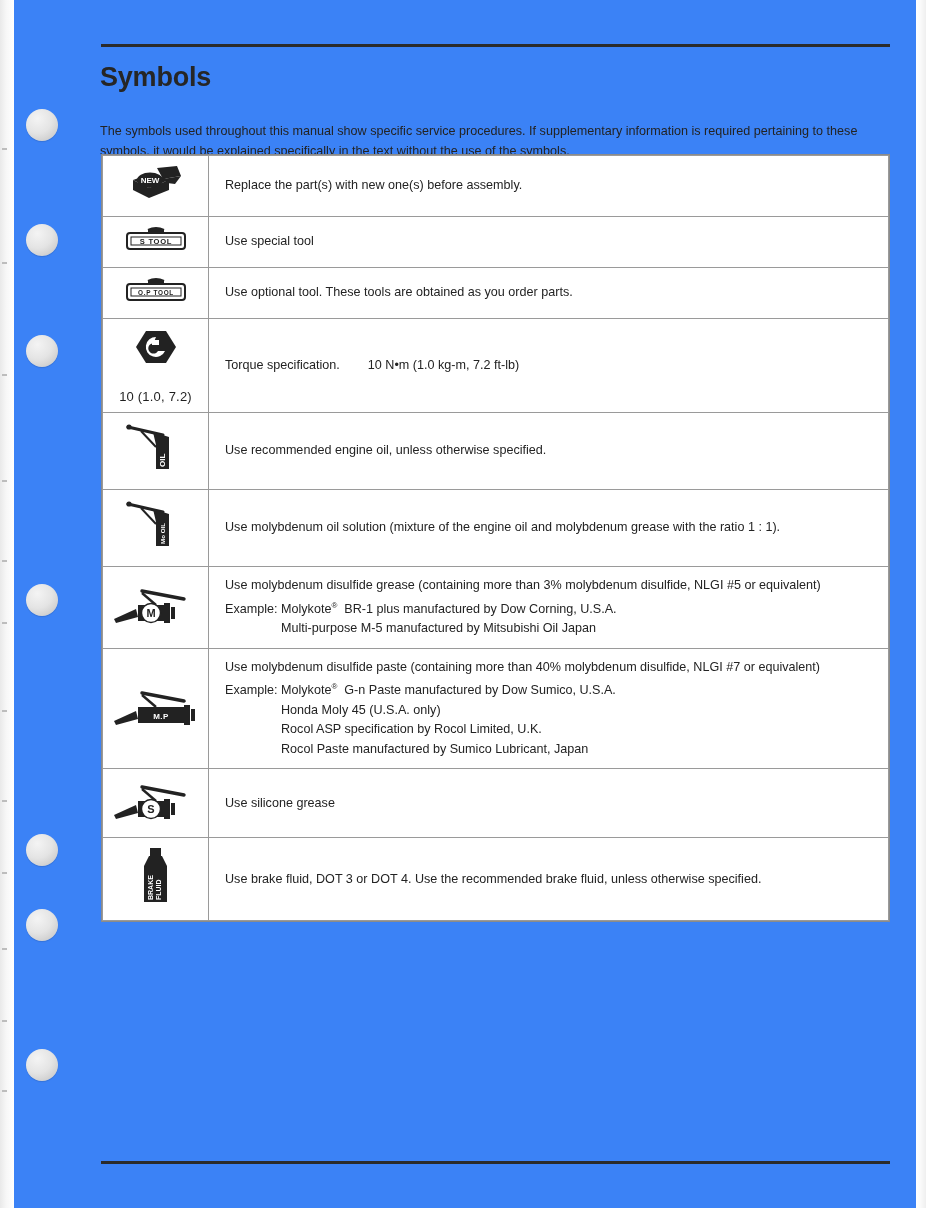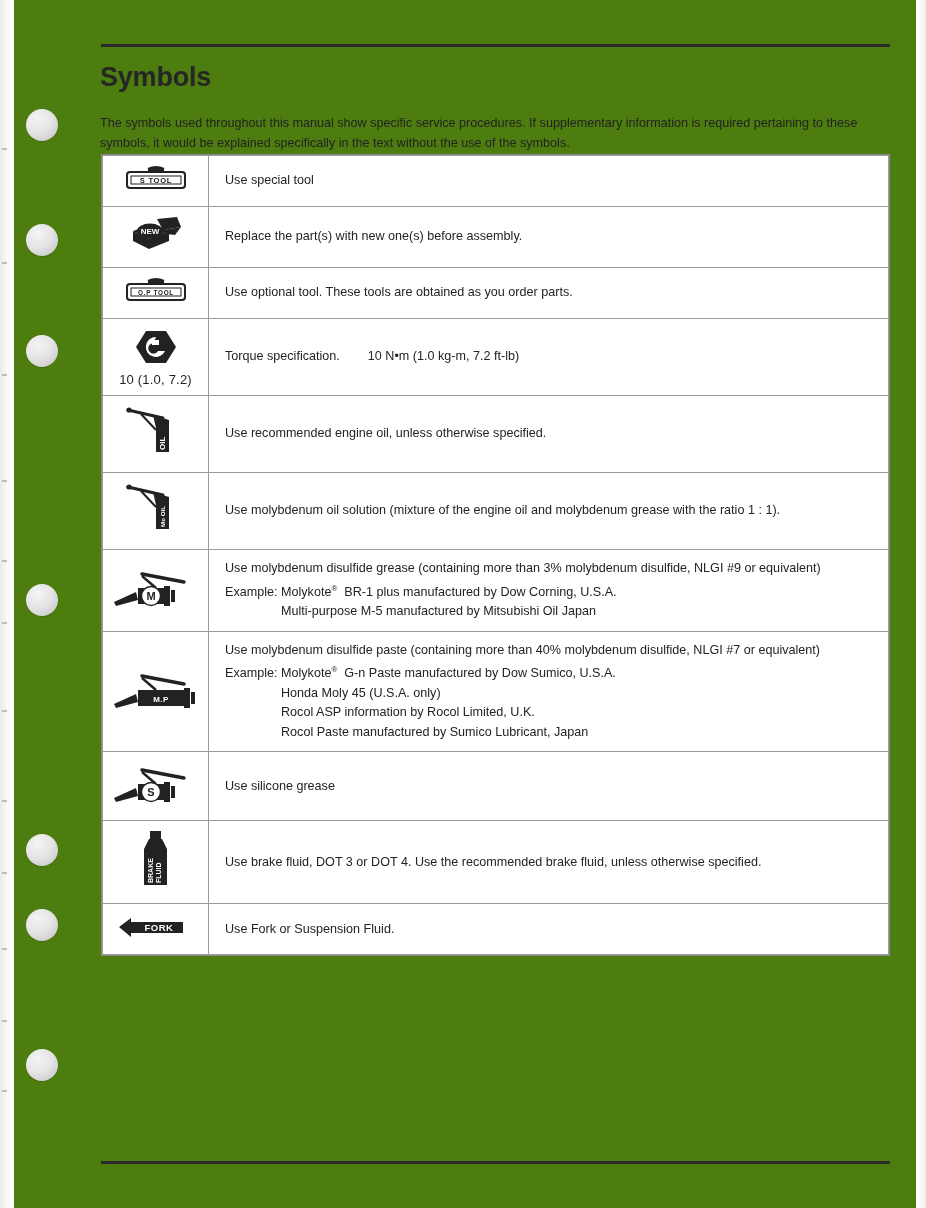--- a/index.html
+++ b/index.html
@@ -13,21 +13,21 @@
     position: relative;
     font-family: "Liberation Sans", sans-serif;
     color: #1a1a1a;
     overflow: hidden;
   }
 
   
   .page {
     position: absolute;
     inset: 0;
-    background: #4d7c0f;
+    background: #3b82f6;
   }
   .paper-edge-left {
     position: absolute;
     left: 0; top: 0; bottom: 0;
     width: 14px;
     background: linear-gradient(to right, #e9e9e9 0%, #f7f7f7 45%, #ffffff 100%);
   }
   .paper-edge-right {
     position: absolute;
     right: 0; top: 0; bottom: 0;
@@ -73,21 +73,21 @@
     font-weight: bold;
     letter-spacing: -0.2px;
     color: #262626;
     font-family: "Liberation Sans", sans-serif;
   }
 
   
   .intro {
     position: absolute;
     left: 100px;
-    top: 113px;
+    top: 121px;
     width: 792px;
     font-size: 12.6px;
     line-height: 20px;
     color: #232323;
     text-align: left;
   }
 
   
   .symbol-table {
     position: absolute;
@@ -122,21 +122,21 @@
   }
   .desc-line { white-space: pre-wrap; }
   .indent-1 { padding-left: 56px; }
 
   
   .ico { display: inline-block; line-height: 0; }
   .torque-label {
     display: block;
     font-size: 13px;
     color: #1f1f1f;
-    margin-top: 1px;
+    margin-top: 18px;
     letter-spacing: 0.2px;
     line-height: 15px;
   }
   .sup-r { font-size: 8px; vertical-align: super; }
 </style>
 </head>
 <body>
 
 <div class="page">
 
@@ -171,43 +171,43 @@
   <div class="rule rule-bottom"></div>
 
   <div class="page-title">Symbols</div>
 
   <div class="intro">The symbols used throughout this manual show specific service procedures. If supplementary information is required pertaining to these symbols, it would be explained specifically in the text without the use of the symbols.</div>
 
   <div class="symbol-table">
     <table>
       <tbody id="tbody">
           <tr>
-            <td class="icon-cell"><span class="ico"><svg width="76" height="30" viewBox="0 0 76 30">
-                  <path d="M30 5 q8 -4 16 0" stroke="#222" stroke-width="2" fill="none"></path>
-                  <rect x="30" y="4" width="16" height="3" fill="#222"></rect>
-                  <rect x="9" y="8" width="58" height="16" rx="3" ry="3" fill="none" stroke="#222" stroke-width="2"></rect>
-                  <rect x="13" y="12" width="50" height="8" fill="none" stroke="#222" stroke-width="1"></rect>
-                  <text x="38" y="18.6" font-family="Liberation Sans, sans-serif" font-size="7.6" font-weight="bold" fill="#222" text-anchor="middle" letter-spacing="0.7">S TOOL</text>
-                </svg></span></td>
-            <td class="desc-cell">
-              <div class="desc-line">Use special tool</div>
-            </td>
-          </tr>
-          <tr>
             <td class="icon-cell"><span class="ico"><svg width="58" height="40" viewBox="0 0 58 40">
                   <path d="M30 4 L50 2 L54 12 L36 15 Z" fill="#222"></path>
                   <path d="M36 15 L54 12 L48 20 L40 19 Z" fill="#222"></path>
                   <path d="M6 16 L26 9 L42 16 L22 24 Z" fill="#222"></path>
                   <path d="M6 16 L22 24 L22 34 L6 26 Z" fill="#222"></path>
                   <path d="M22 24 L42 16 L42 26 L22 34 Z" fill="#222"></path>
                   <ellipse cx="23" cy="16" rx="13" ry="7.5" fill="#222"></ellipse>
                   <text x="23" y="19" font-family="Liberation Sans, sans-serif" font-size="8" font-weight="bold" fill="#fff" text-anchor="middle">NEW</text>
                 </svg></span></td>
             <td class="desc-cell">
               <div class="desc-line">Replace the part(s) with new one(s) before assembly.</div>
+            </td>
+          </tr>
+          <tr>
+            <td class="icon-cell"><span class="ico"><svg width="76" height="30" viewBox="0 0 76 30">
+                  <path d="M30 5 q8 -4 16 0" stroke="#222" stroke-width="2" fill="none"></path>
+                  <rect x="30" y="4" width="16" height="3" fill="#222"></rect>
+                  <rect x="9" y="8" width="58" height="16" rx="3" ry="3" fill="none" stroke="#222" stroke-width="2"></rect>
+                  <rect x="13" y="12" width="50" height="8" fill="none" stroke="#222" stroke-width="1"></rect>
+                  <text x="38" y="18.6" font-family="Liberation Sans, sans-serif" font-size="7.6" font-weight="bold" fill="#222" text-anchor="middle" letter-spacing="0.7">S TOOL</text>
+                </svg></span></td>
+            <td class="desc-cell">
+              <div class="desc-line">Use special tool</div>
             </td>
           </tr>
           <tr>
             <td class="icon-cell"><span class="ico"><svg width="76" height="30" viewBox="0 0 76 30">
                   <path d="M30 5 q8 -4 16 0" stroke="#222" stroke-width="2" fill="none"></path>
                   <rect x="30" y="4" width="16" height="3" fill="#222"></rect>
                   <rect x="9" y="8" width="58" height="16" rx="3" ry="3" fill="none" stroke="#222" stroke-width="2"></rect>
                   <rect x="13" y="12" width="50" height="8" fill="none" stroke="#222" stroke-width="1"></rect>
                   <text x="38" y="18.6" font-family="Liberation Sans, sans-serif" font-size="6.4" font-weight="bold" fill="#222" text-anchor="middle" letter-spacing="0.7">O.P TOOL</text>
                 </svg></span></td>
@@ -255,40 +255,40 @@
                   <path d="M30 12 L44 24" stroke="#222" stroke-width="2.4" fill="none"></path>
                   <path d="M2 38 L24 28 L26 36 L4 42 Z" fill="#222"></path>
                   <rect x="26" y="24" width="26" height="16" fill="#222"></rect>
                   <rect x="52" y="22" width="6" height="20" fill="#222"></rect>
                   <rect x="59" y="26" width="4" height="12" fill="#222"></rect>
                   <circle cx="39" cy="32" r="9.5" fill="#fff"></circle>
                   <circle cx="39" cy="32" r="9.5" fill="none" stroke="#222" stroke-width="1.4"></circle>
                   <text x="39" y="36" font-family="Liberation Sans, sans-serif" font-size="11" font-weight="bold" fill="#222" text-anchor="middle">M</text>
                 </svg></span></td>
             <td class="desc-cell">
-              <div class="desc-line">Use molybdenum disulfide grease (containing more than 3% molybdenum disulfide, NLGI #9 or equivalent)</div>
+              <div class="desc-line">Use molybdenum disulfide grease (containing more than 3% molybdenum disulfide, NLGI #5 or equivalent)</div>
               <div class="desc-line"><span>Example: Molykote</span><span class="sup-r">®</span><span>  BR-1 plus manufactured by Dow Corning, U.S.A.</span></div>
               <div class="desc-line indent-1">Multi-purpose M-5 manufactured by Mitsubishi Oil Japan</div>
             </td>
           </tr>
           <tr>
             <td class="icon-cell"><span class="ico"><svg width="88" height="48" viewBox="0 0 88 48">
                   <path d="M30 10 L72 18" stroke="#222" stroke-width="3.4" fill="none" stroke-linecap="round"></path>
                   <path d="M30 12 L44 24" stroke="#222" stroke-width="2.4" fill="none"></path>
                   <path d="M2 38 L24 28 L26 36 L4 42 Z" fill="#222"></path>
                   <rect x="26" y="24" width="46" height="16" fill="#222"></rect>
                   <rect x="72" y="22" width="6" height="20" fill="#222"></rect>
                   <rect x="79" y="26" width="4" height="12" fill="#222"></rect>
                   <text x="49" y="35.5" font-family="Liberation Sans, sans-serif" font-size="8" font-weight="bold" fill="#fff" text-anchor="middle" letter-spacing="0.4">M.P</text>
                 </svg></span></td>
             <td class="desc-cell">
               <div class="desc-line">Use molybdenum disulfide paste (containing more than 40% molybdenum disulfide, NLGI #7 or equivalent)</div>
               <div class="desc-line"><span>Example: Molykote</span><span class="sup-r">®</span><span>  G-n Paste manufactured by Dow Sumico, U.S.A.</span></div>
               <div class="desc-line indent-1">Honda Moly 45 (U.S.A. only)</div>
-              <div class="desc-line indent-1">Rocol ASP information by Rocol Limited, U.K.</div>
+              <div class="desc-line indent-1">Rocol ASP specification by Rocol Limited, U.K.</div>
               <div class="desc-line indent-1">Rocol Paste manufactured by Sumico Lubricant, Japan</div>
             </td>
           </tr>
           <tr>
             <td class="icon-cell"><span class="ico"><svg width="88" height="48" viewBox="0 0 88 48">
                   <path d="M30 10 L72 18" stroke="#222" stroke-width="3.4" fill="none" stroke-linecap="round"></path>
                   <path d="M30 12 L44 24" stroke="#222" stroke-width="2.4" fill="none"></path>
                   <path d="M2 38 L24 28 L26 36 L4 42 Z" fill="#222"></path>
                   <rect x="26" y="24" width="26" height="16" fill="#222"></rect>
                   <rect x="52" y="22" width="6" height="20" fill="#222"></rect>
@@ -305,26 +305,17 @@
             <td class="icon-cell"><span class="ico"><svg width="40" height="62" viewBox="0 0 40 62">
                   <rect x="14" y="2" width="11" height="8" fill="#222"></rect>
                   <path d="M13 10 L26 10 L31 20 L31 56 L8 56 L8 20 Z" fill="#222"></path>
                   <text transform="translate(17,54) rotate(-90)" font-family="Liberation Sans, sans-serif" font-size="7" font-weight="bold" fill="#fff">BRAKE</text>
                   <text transform="translate(25,54) rotate(-90)" font-family="Liberation Sans, sans-serif" font-size="7" font-weight="bold" fill="#fff">FLUID</text>
                 </svg></span></td>
             <td class="desc-cell">
               <div class="desc-line">Use brake fluid, DOT 3 or DOT 4. Use the recommended brake fluid, unless otherwise specified.</div>
             </td>
           </tr>
-          <tr>
-            <td class="icon-cell"><span class="ico"><svg width="78" height="30" viewBox="0 0 78 30">
-                  <path d="M2 15 L14 6 L14 10 L66 10 L66 21 L14 21 L14 25 Z" fill="#222"></path>
-                  <text x="42" y="19" font-family="Liberation Sans, sans-serif" font-size="9.5" font-weight="bold" fill="#fff" text-anchor="middle" letter-spacing="0.5">FORK</text>
-                </svg></span></td>
-            <td class="desc-cell">
-              <div class="desc-line">Use Fork or Suspension Fluid.</div>
-            </td>
-          </tr>
         </tbody>
     </table>
   </div>
 
 </div>
 
 </body></html>

